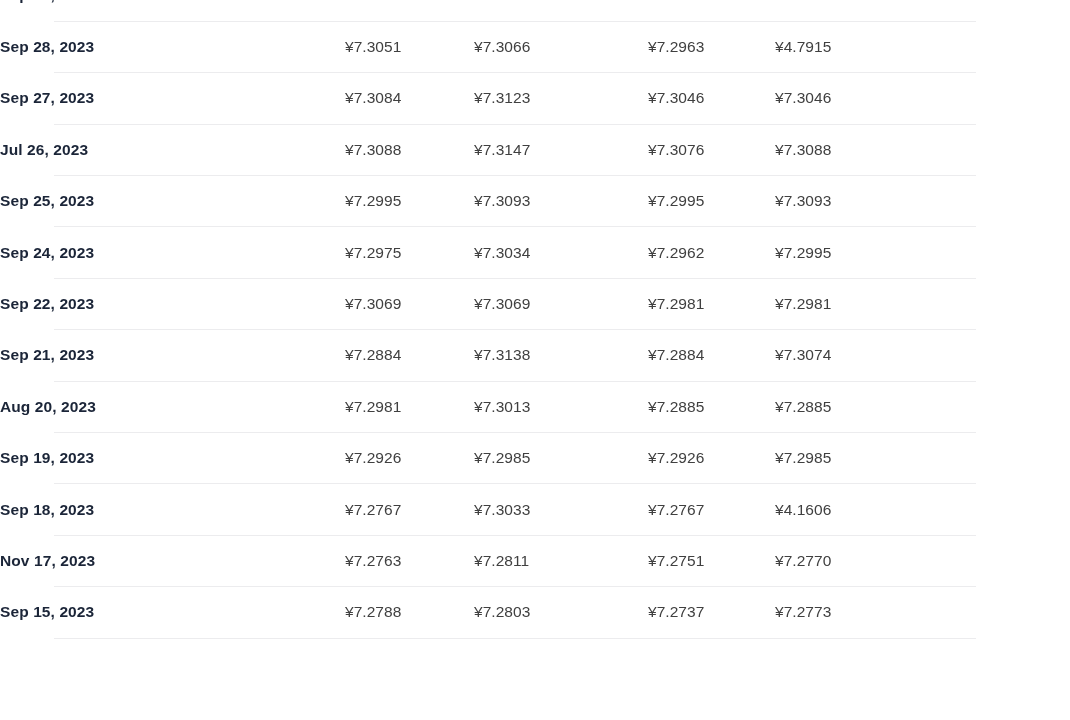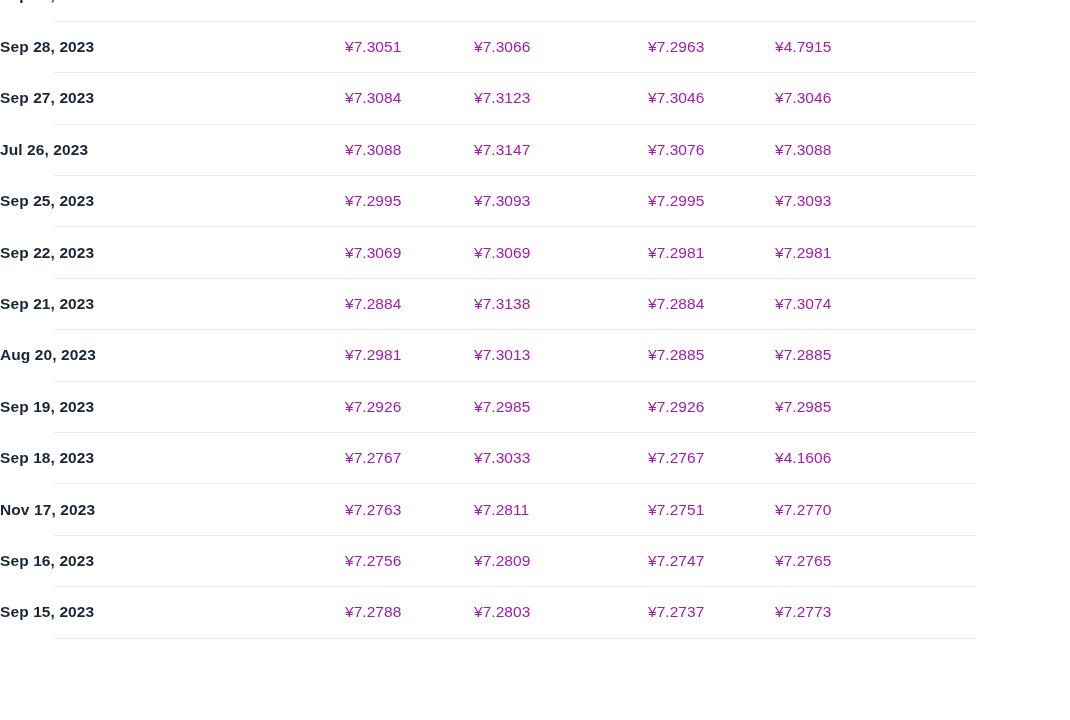--- a/index.html
+++ b/index.html
@@ -81,21 +81,21 @@
   .date-text {
     font-size:15.5px;
     font-weight:600;
     color:#1b2538;
     letter-spacing:0.1px;
   }
 
   .val-text {
     font-size:15.5px;
     font-weight:400;
-    color:#a21caf;
+    color:#404040;
     letter-spacing:0.05px;
   }
 </style>
 </head>
 <body>
 
 <div id="viewport">
   <div id="scroller">
     <table class="rate-table">
       <tbody>
@@ -128,20 +128,27 @@
             <td class="c-v4"><span class="val-text">¥7.3088</span></td>
           </tr>
           <tr>
             <td class="c-date"><span class="date-text">Sep 25, 2023</span></td>
             <td class="c-v1"><span class="val-text">¥7.2995</span></td>
             <td class="c-v2"><span class="val-text">¥7.3093</span></td>
             <td class="c-v3"><span class="val-text">¥7.2995</span></td>
             <td class="c-v4"><span class="val-text">¥7.3093</span></td>
           </tr>
           <tr>
+            <td class="c-date"><span class="date-text">Sep 24, 2023</span></td>
+            <td class="c-v1"><span class="val-text">¥7.2975</span></td>
+            <td class="c-v2"><span class="val-text">¥7.3034</span></td>
+            <td class="c-v3"><span class="val-text">¥7.2962</span></td>
+            <td class="c-v4"><span class="val-text">¥7.2995</span></td>
+          </tr>
+          <tr>
             <td class="c-date"><span class="date-text">Sep 22, 2023</span></td>
             <td class="c-v1"><span class="val-text">¥7.3069</span></td>
             <td class="c-v2"><span class="val-text">¥7.3069</span></td>
             <td class="c-v3"><span class="val-text">¥7.2981</span></td>
             <td class="c-v4"><span class="val-text">¥7.2981</span></td>
           </tr>
           <tr>
             <td class="c-date"><span class="date-text">Sep 21, 2023</span></td>
             <td class="c-v1"><span class="val-text">¥7.2884</span></td>
             <td class="c-v2"><span class="val-text">¥7.3138</span></td>
@@ -170,27 +177,20 @@
             <td class="c-v4"><span class="val-text">¥4.1606</span></td>
           </tr>
           <tr>
             <td class="c-date"><span class="date-text">Nov 17, 2023</span></td>
             <td class="c-v1"><span class="val-text">¥7.2763</span></td>
             <td class="c-v2"><span class="val-text">¥7.2811</span></td>
             <td class="c-v3"><span class="val-text">¥7.2751</span></td>
             <td class="c-v4"><span class="val-text">¥7.2770</span></td>
           </tr>
           <tr>
-            <td class="c-date"><span class="date-text">Sep 16, 2023</span></td>
-            <td class="c-v1"><span class="val-text">¥7.2756</span></td>
-            <td class="c-v2"><span class="val-text">¥7.2809</span></td>
-            <td class="c-v3"><span class="val-text">¥7.2747</span></td>
-            <td class="c-v4"><span class="val-text">¥7.2765</span></td>
-          </tr>
-          <tr>
             <td class="c-date"><span class="date-text">Sep 15, 2023</span></td>
             <td class="c-v1"><span class="val-text">¥7.2788</span></td>
             <td class="c-v2"><span class="val-text">¥7.2803</span></td>
             <td class="c-v3"><span class="val-text">¥7.2737</span></td>
             <td class="c-v4"><span class="val-text">¥7.2773</span></td>
           </tr>
         </tbody>
     </table>
   </div>
 </div>

